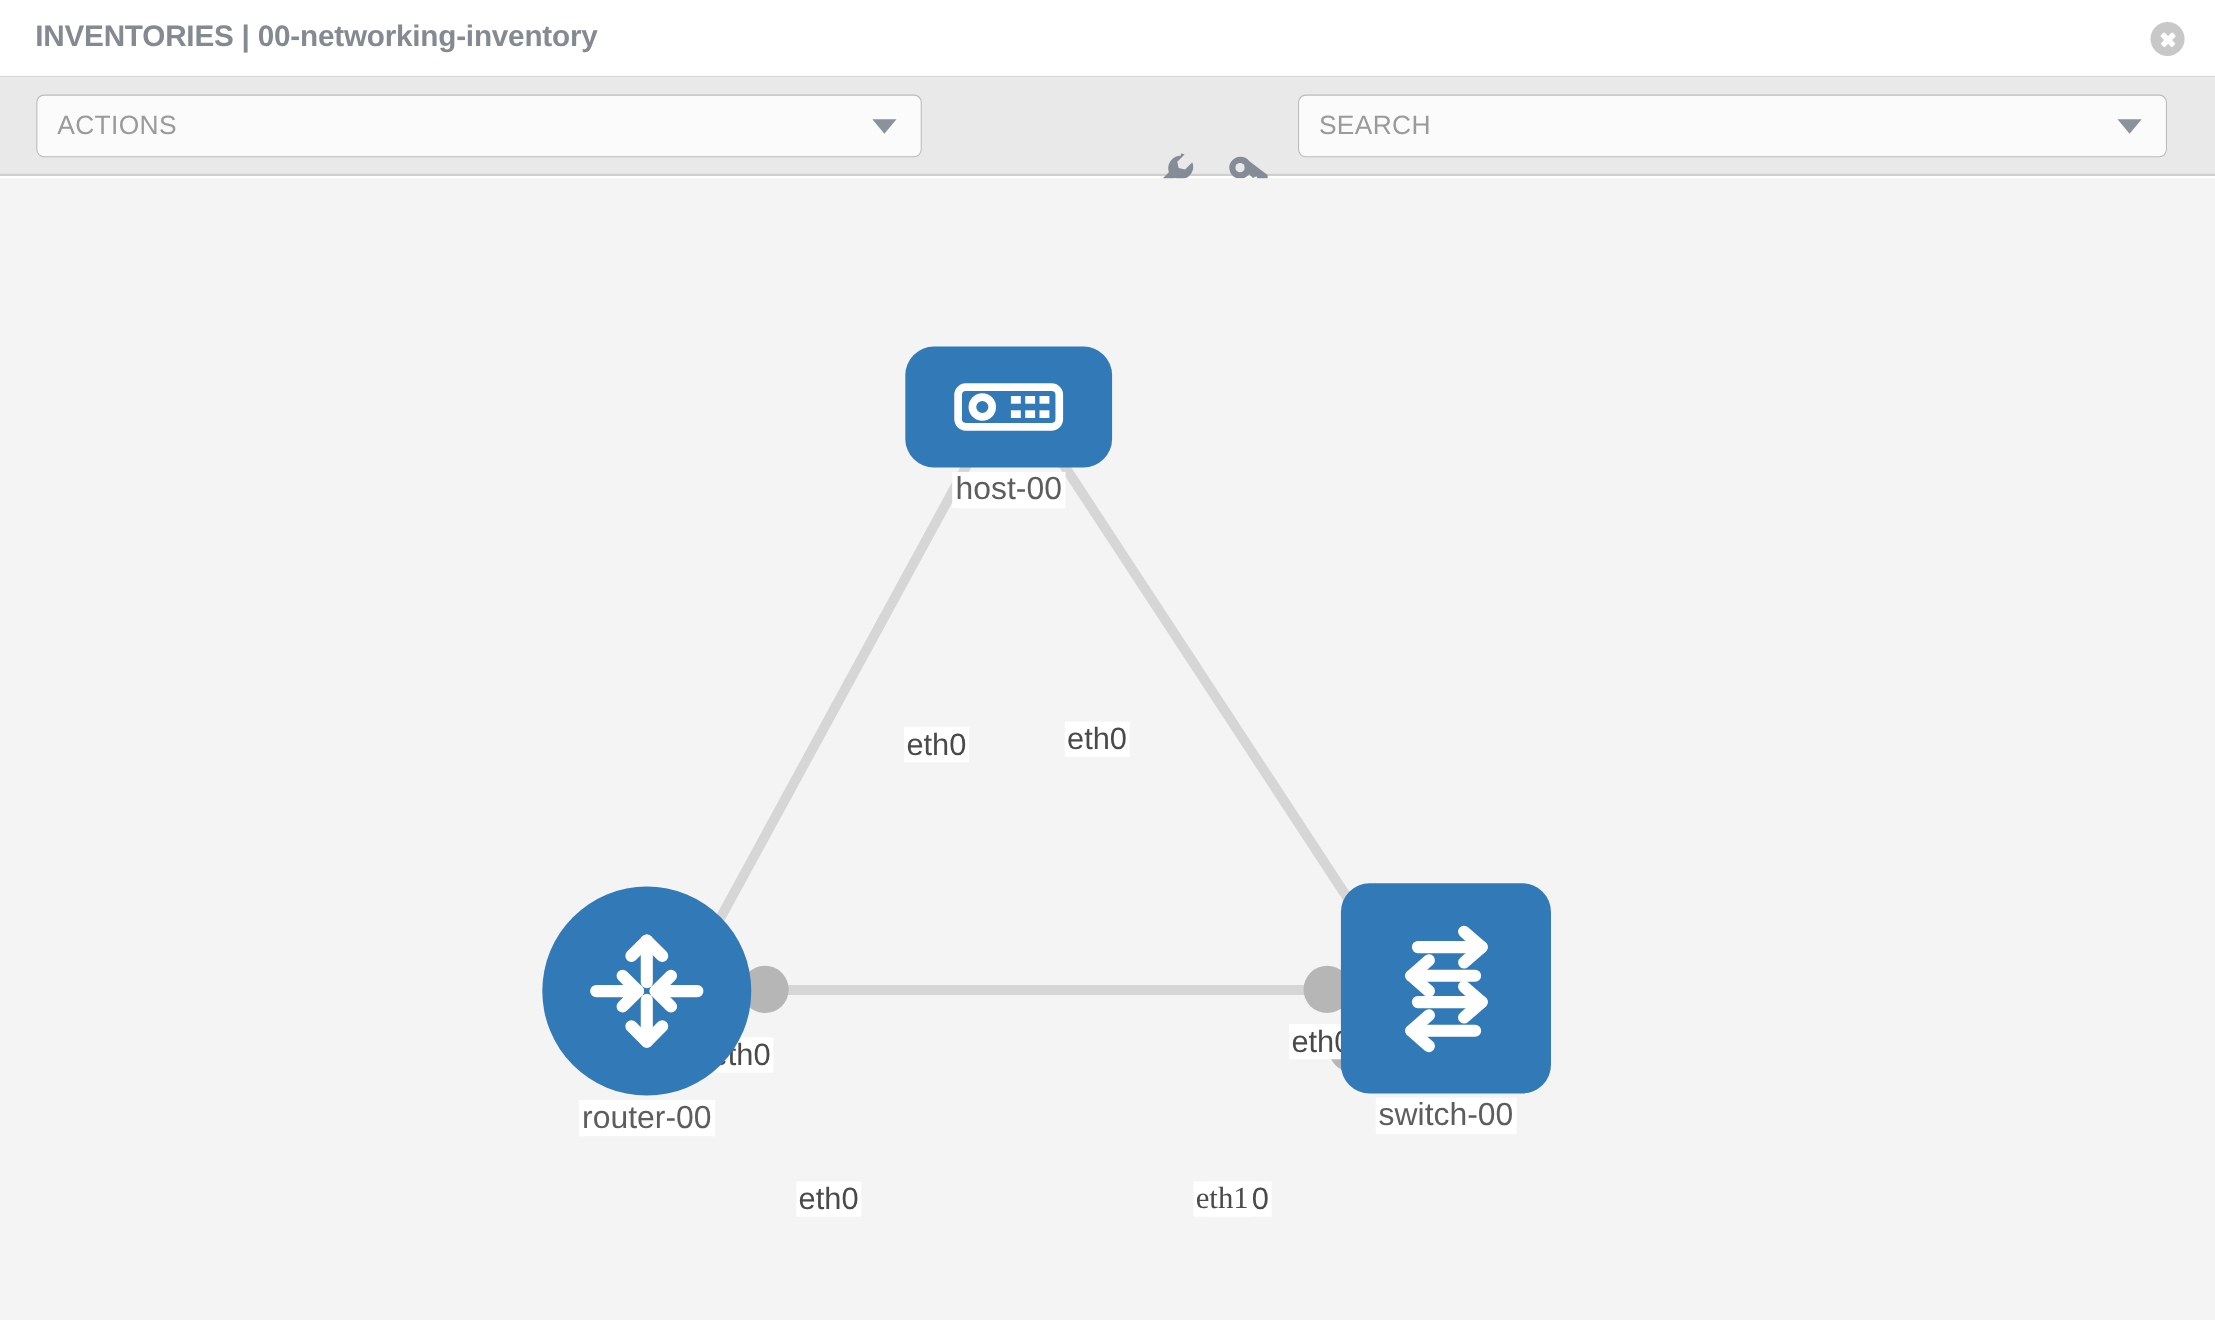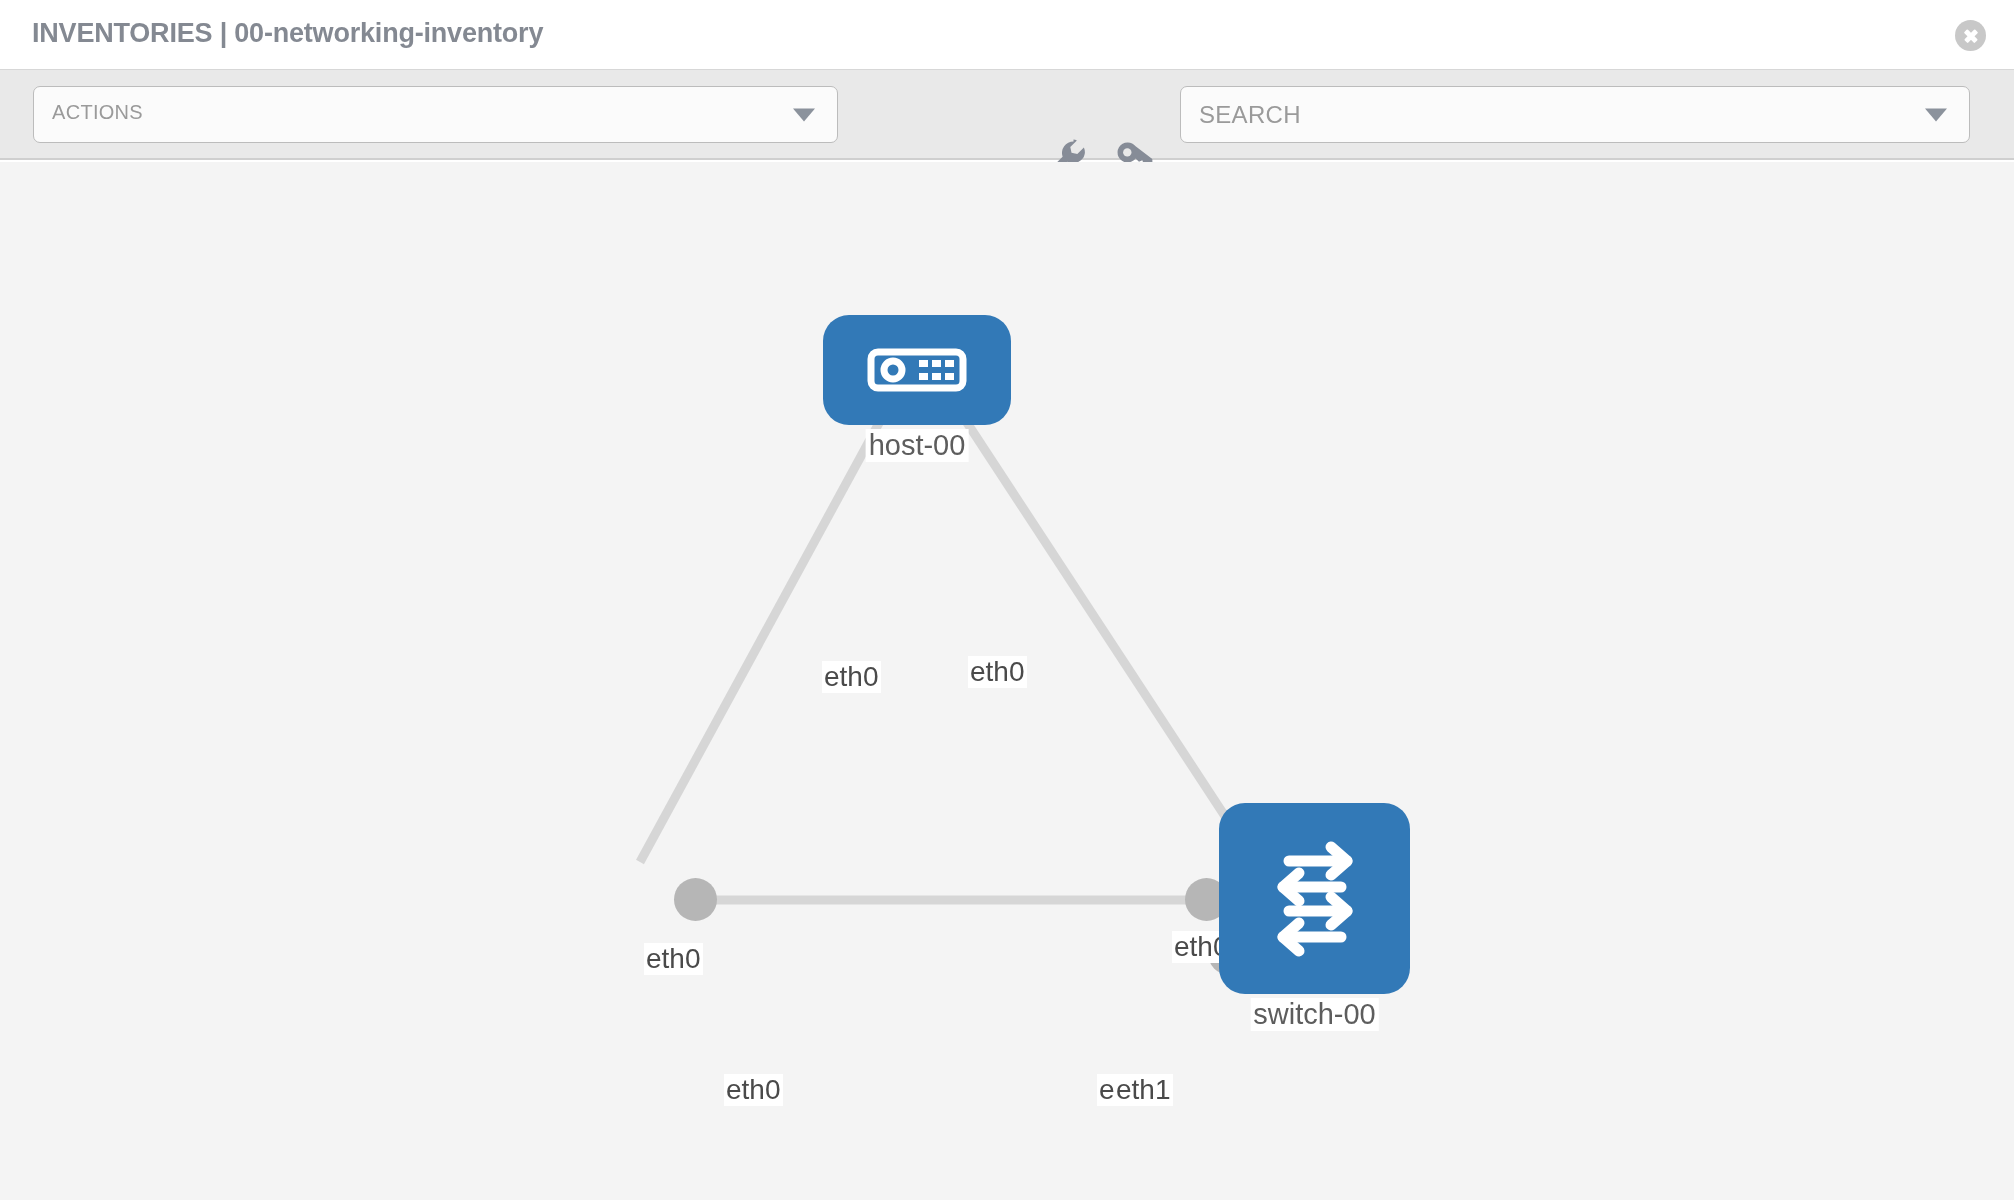--- a/index.html
+++ b/index.html
@@ -37,21 +37,21 @@
     position: absolute; left: 0; top: 70px; width: 2014px; height: 90px;
     background: #e9e9e9; border-bottom: 2px solid #cfcfcf;
   }
   .actions-select {
     position: absolute; left: 33px; top: 16px; width: 805px; height: 57px;
     background: #fbfbfb; border: 1px solid #bcbcbc; border-radius: 7px;
     cursor: pointer;
   }
   .actions-label {
     position: absolute; left: 18px; top: 14px;
-    font-size: 20px; color: #9a9a9a; letter-spacing: 0.3px;
+    font-size: 24px; color: #9a9a9a; letter-spacing: 0.3px;
   }
   .caret {
     position: absolute; right: 22px; top: 50%; transform: translateY(-50%);
     width: 0; height: 0; border-left: 11px solid transparent;
     border-right: 11px solid transparent; border-top: 13px solid #8b929c;
   }
   .tool-icon-btn {
     position: absolute; top: 88px; width: 46px; height: 46px;
     cursor: pointer; transform: translateY(-50%);
   }
@@ -189,38 +189,55 @@
     <div class="port-dot" style="left:674px; top:716px;"></div>
     <div class="port-dot" style="left:1185px; top:716px;"></div>
     <div class="port-dot" style="left:1208px; top:770px;"></div>
 
     <div class="edge-label" style="left:822px; top:455px;">eth0</div>
     <div class="edge-label" style="left:968px; top:450px;">eth0</div>
     <div class="edge-label" style="left:644px; top:737px;">eth0</div>
     <div class="edge-label" style="left:1172px; top:725px;">eth0</div>
     <div class="edge-label" style="left:724px; top:868px;">eth0</div>
     <div class="edge-label" style="left:1097px; top:868px;">eth0</div>
-    <div class="edge-label" style="left:1114px; top:868px;">eth1</div>
+    <div class="edge-label" style="left:1085px; top:868px;font-family:Liberation Serif, serif;">eth1</div>
 
     <div class="node" id="node-host">
       <div class="node-shape node-rrect">
         <svg width="100" height="52" viewBox="0 0 100 52">
           <rect x="4" y="8" width="92" height="36" rx="7" ry="7" fill="none" stroke="#ffffff" stroke-width="7"></rect>
           <circle cx="26" cy="26" r="9" fill="none" stroke="#ffffff" stroke-width="7"></circle>
           <rect x="52" y="16" width="9" height="7" fill="#ffffff"></rect>
           <rect x="65" y="16" width="9" height="7" fill="#ffffff"></rect>
           <rect x="78" y="16" width="9" height="7" fill="#ffffff"></rect>
           <rect x="52" y="29" width="9" height="7" fill="#ffffff"></rect>
           <rect x="65" y="29" width="9" height="7" fill="#ffffff"></rect>
           <rect x="78" y="29" width="9" height="7" fill="#ffffff"></rect>
         </svg>
       </div>
       <div class="node-label">host-00</div>
     </div>
 
+    <div class="node" id="node-router">
+      <div class="node-shape node-circle">
+        <svg width="120" height="120" viewBox="0 0 120 120">
+          <g stroke="#ffffff" stroke-width="11" stroke-linecap="round" stroke-linejoin="round" fill="none">
+            <line x1="60" y1="14" x2="60" y2="52"></line>
+            <polyline points="46,28 60,14 74,28"></polyline>
+            <line x1="60" y1="106" x2="60" y2="68"></line>
+            <polyline points="46,92 60,106 74,92"></polyline>
+            <line x1="14" y1="60" x2="52" y2="60"></line>
+            <polyline points="38,46 52,60 38,74"></polyline>
+            <line x1="106" y1="60" x2="68" y2="60"></line>
+            <polyline points="82,46 68,60 82,74"></polyline>
+          </g>
+        </svg>
+      </div>
+      <div class="node-label">router-00</div>
+    </div>
 
     <div class="node" id="node-switch">
       <div class="node-shape node-rrect">
         <svg width="120" height="120" viewBox="0 0 120 120">
           <g stroke="#ffffff" stroke-width="11" stroke-linecap="round" stroke-linejoin="round" fill="none">
             <line x1="34" y1="22" x2="92" y2="22"></line>
             <polyline points="76,8 92,22 76,36"></polyline>
             <line x1="86" y1="48" x2="28" y2="48"></line>
             <polyline points="44,34 28,48 44,62"></polyline>
             <line x1="34" y1="72" x2="92" y2="72"></line>

